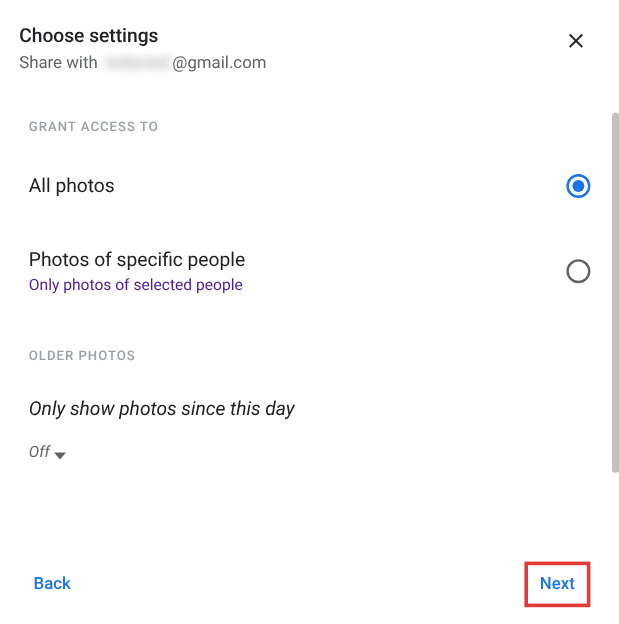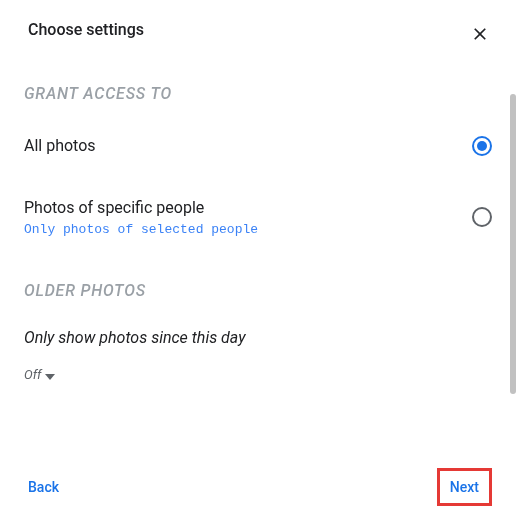--- a/index.html
+++ b/index.html
@@ -9,21 +9,21 @@
     }
     body {
       font-family: 'Google Sans', Roboto, Arial, sans-serif;
       width: 516px;
       height: 520px;
       background: #fff;
       position: relative;
       overflow: hidden;
     }
     .header {
-      padding: 20px 24px 0 28px;
+      padding: 20px 24px 0 16px;
       display: flex;
       justify-content: space-between;
       align-items: flex-start;
     }
     .header-text {
       flex: 1;
     }
     .title {
       font-size: 16px;
       font-weight: 500;
@@ -48,50 +48,48 @@
       justify-content: center;
       cursor: pointer;
       color: #202124;
       margin-top: 2px;
     }
     .close-btn svg {
       width: 20px;
       height: 20px;
     }
     .section-label {
-      font-size: 16px;
+      font-size: 11px;
       font-weight: 500;
       color: #9aa0a6;
       letter-spacing: 0.8px;
       text-transform: uppercase;
       padding: 0 24px;
       margin-top: 38px;
       margin-bottom: 20px;
-      font-style: italic;
     }
     .option-row {
       display: flex;
       align-items: center;
       justify-content: flex-end;
       padding: 12px 24px;
       cursor: pointer;
     }
     .option-text {
       flex: 1;
     }
     .option-title {
       font-size: 16px;
       color: #202124;
       line-height: 1.4;
     }
     .option-desc {
       font-size: 13px;
-      color: #3b82f6;
+      color: #4c1d95;
       margin-top: 2px;
-      font-family: Liberation Mono, monospace;
     }
     .radio {
       width: 20px;
       height: 20px;
       border-radius: 50%;
       display: flex;
       align-items: center;
       justify-content: center;
       flex-shrink: 0;
     }
@@ -165,20 +163,23 @@
       padding: 8px 10px;
       border: 3px solid #e53935;
     }
   </style>
 </head>
 <body>
 
 <div class="header">
   <div class="header-text">
     <div class="title">Choose settings</div>
+    <div class="subtitle">
+      <span>Share with </span><span class="blurred">redacted</span><span>@gmail.com</span>
+    </div>
   </div>
   <div class="close-btn">
     <svg viewBox="0 0 24 24">
         <path d="M19 6.41L17.59 5 12 10.59 6.41 5 5 6.41 10.59 12 5 17.59 6.41 19 12 13.41 17.59 19 19 17.59 13.41 12z" fill="currentColor"></path>
       </svg>
   </div>
 </div>
 
 <div class="section-label">GRANT ACCESS TO</div>
 

